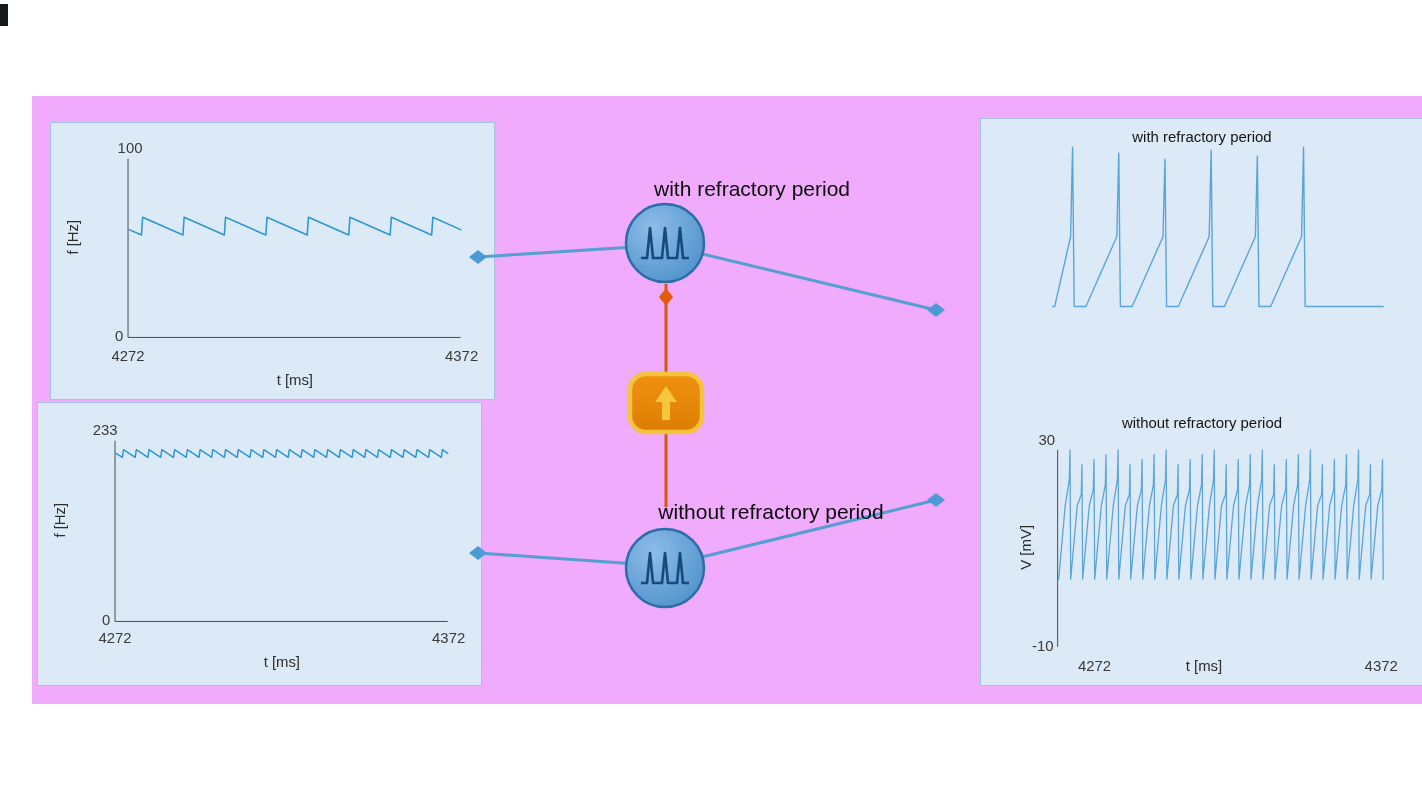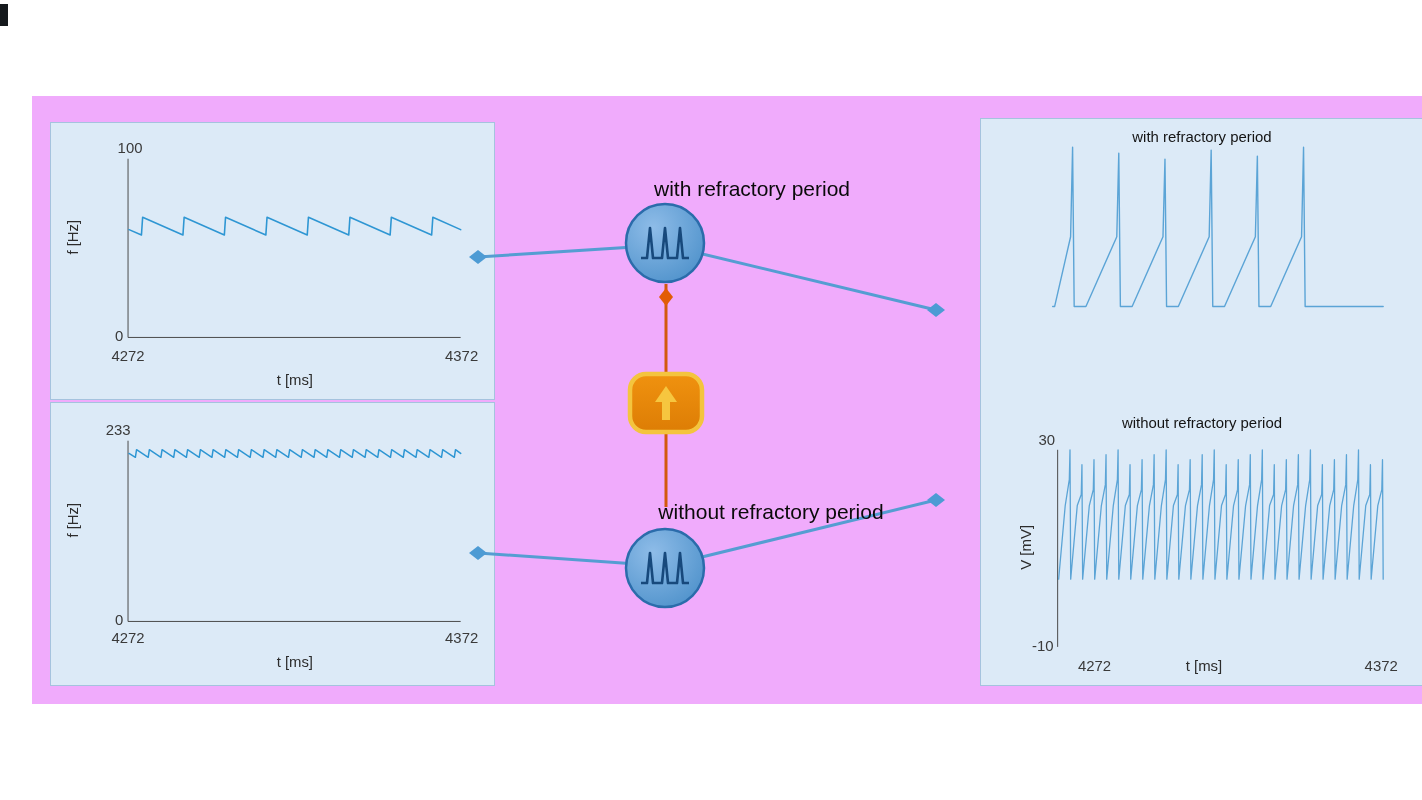--- a/index.html
+++ b/index.html
@@ -6,21 +6,21 @@
   html,body { width:1422px; height:800px; background:#ffffff;
               font-family:"Liberation Sans", sans-serif; }
   .stage { position:relative; width:1422px; height:800px; background:#ffffff; overflow:hidden; }
 
   .corner-artifact { position:absolute; left:0; top:4px; width:8px; height:22px; background:#15191c; }
 
   .workspace { position:absolute; left:0; top:96px; width:1422px; height:608px; background:#f0abfc;margin-left:32px; }
 
   .panel { position:absolute; background:#dceaf7; border:1px solid #a5c3de; }
   #panel-rate-top    { left:18px;  top:26px;  width:445px; height:278px; }
-  #panel-rate-bottom { left:18px;  top:306px; width:445px; height:284px; }
+  #panel-rate-bottom { left:5px;  top:306px; width:445px; height:284px; }
   #panel-voltage     { left:948px; top:22px;  width:447px; height:568px; }
 
   .panel svg { display:block; width:100%; height:100%; }
 
   svg text { font-family:"Liberation Sans", sans-serif; }
   .tick    { font-size:15px; fill:#3a3a3a; }
   .axlabel { font-size:15px; fill:#2c2c2c; }
   .ptitle  { font-size:15px; fill:#141414; }
   .axis    { stroke:#4a4a4a; stroke-width:1; }
 

